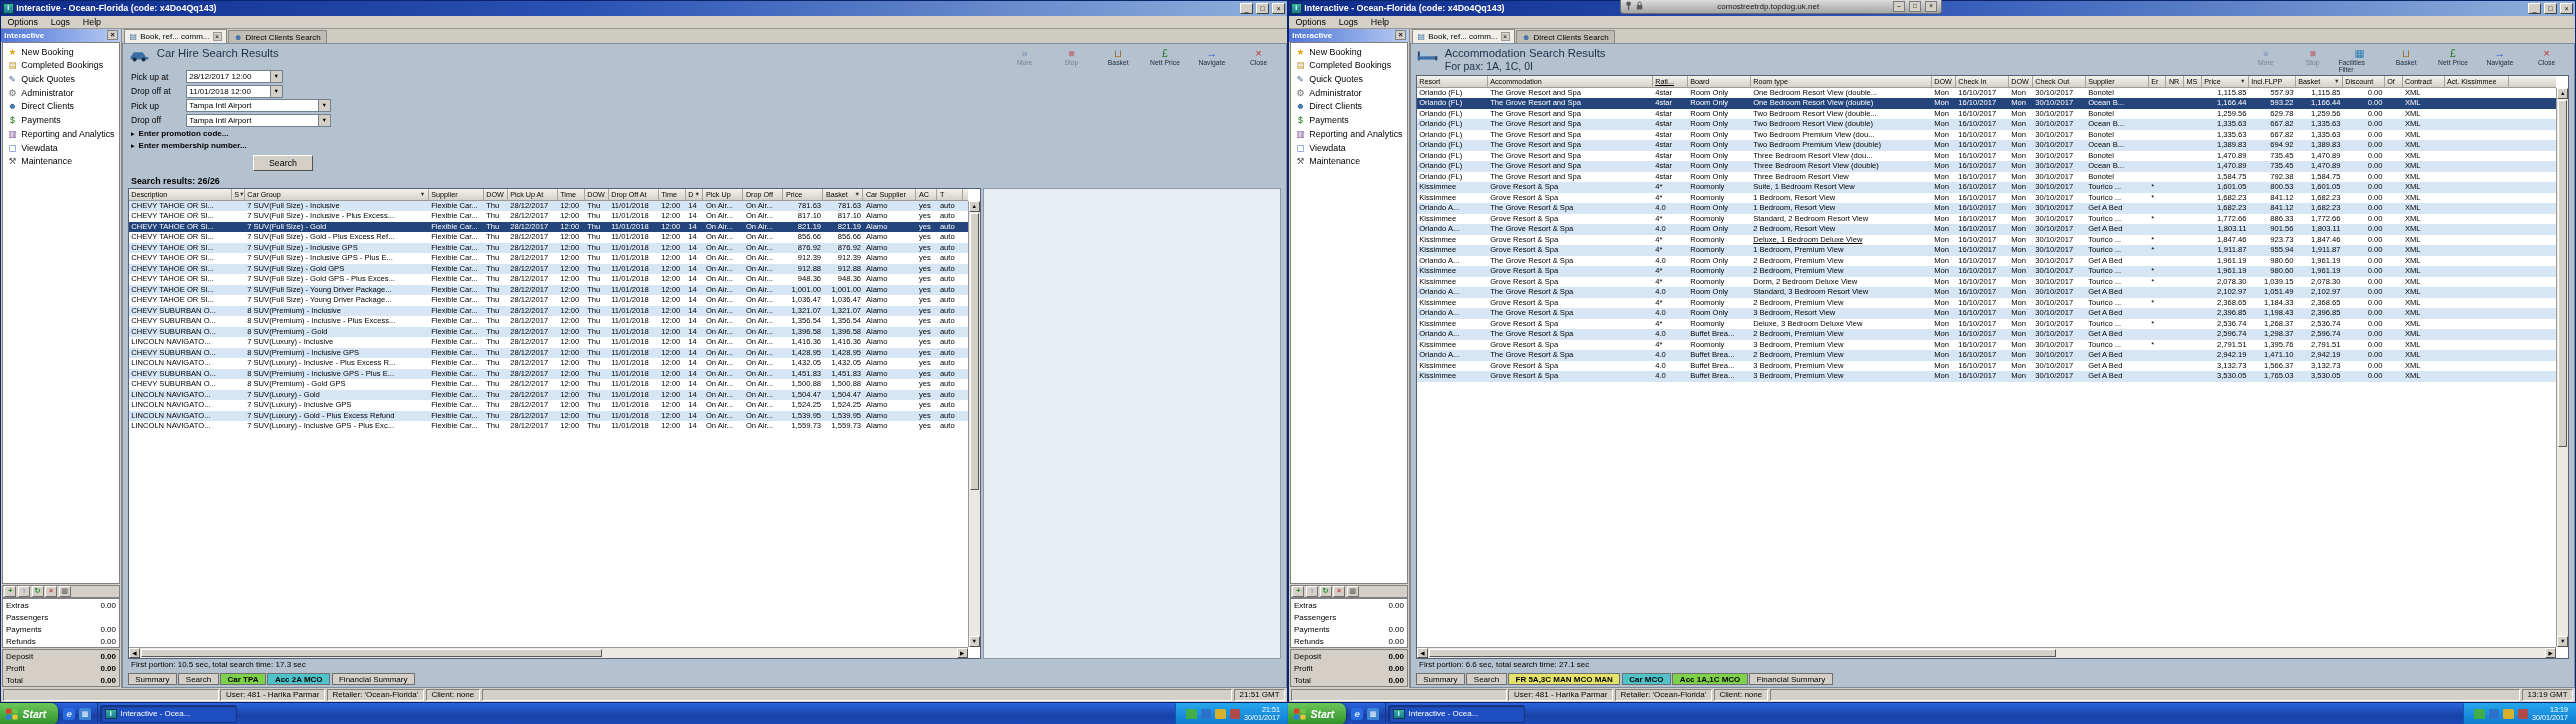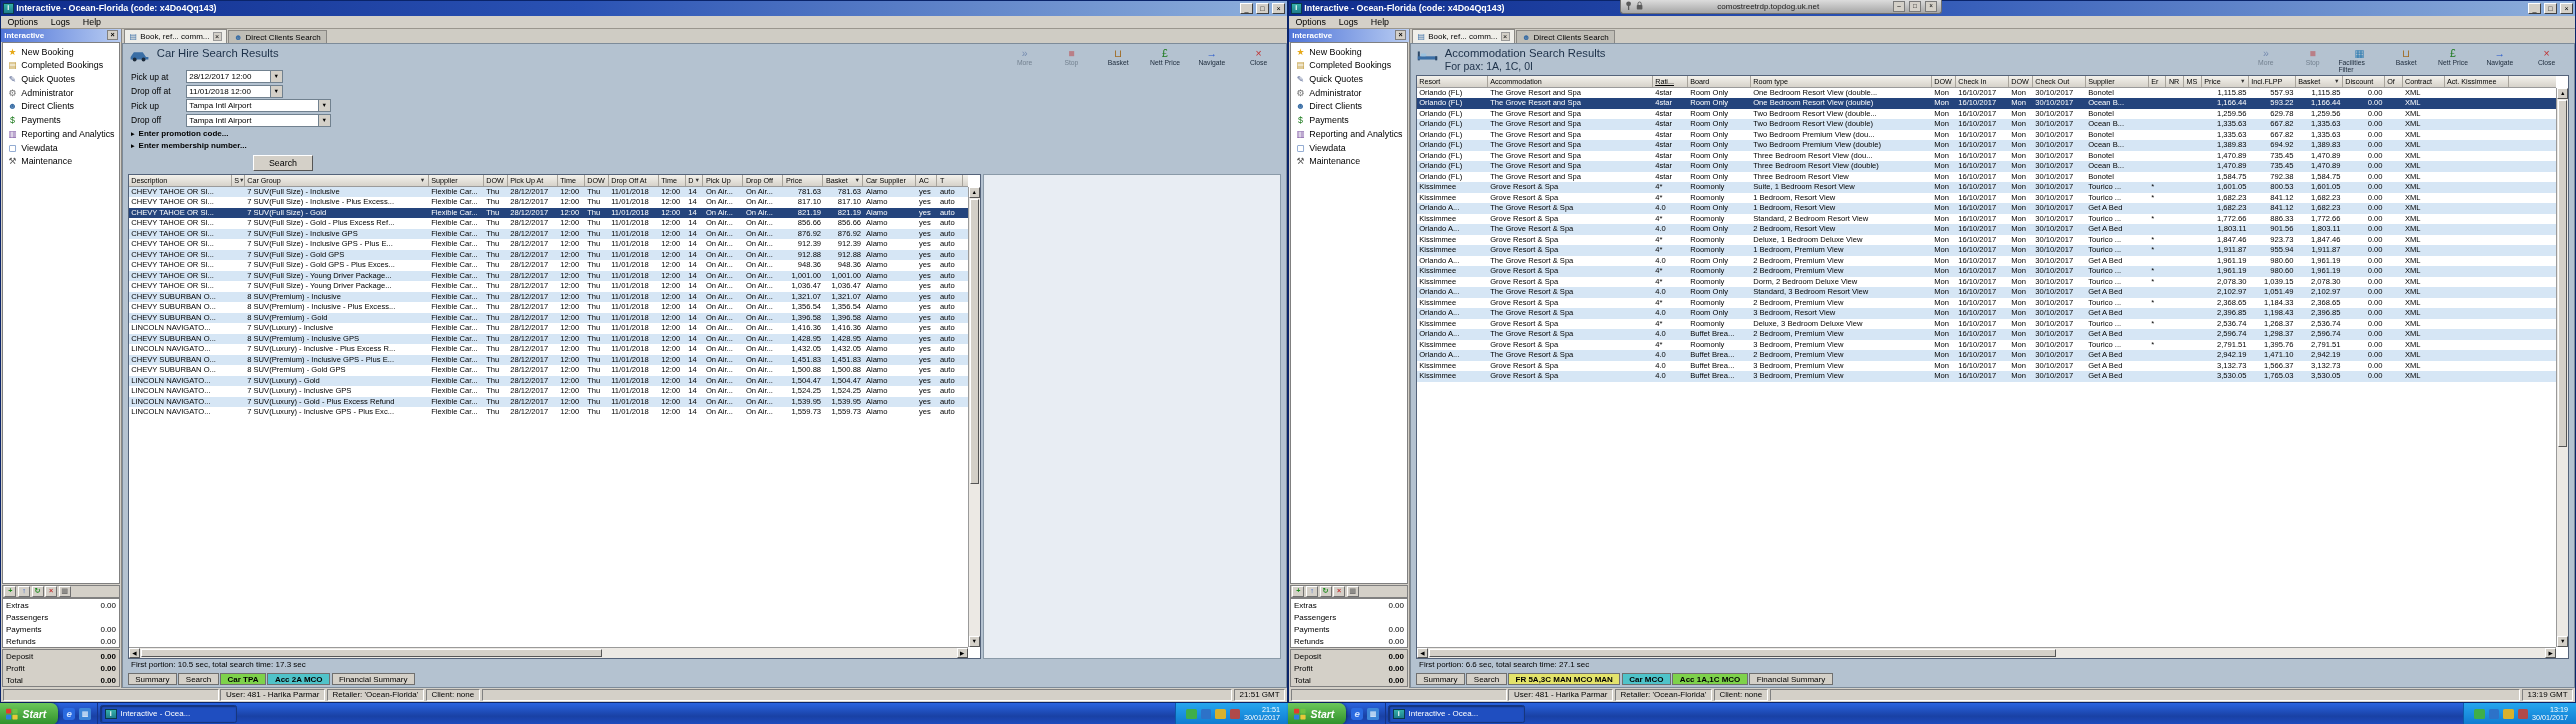--- a/index.html
+++ b/index.html
@@ -304,20 +304,21 @@
             <div class="expander">
               <span class="exp-arrow">▸</span>
               <span>Enter promotion code...</span>
             </div>
             <div class="expander">
               <span class="exp-arrow">▸</span>
               <span>Enter membership number...</span>
             </div>
             <button class="search-btn">Search</button>
           </div>
+          <div class="results-label">Search results: 26/26</div>
           <div class="grid-zone">
             <div class="grid grid-fixed">
                 <div class="grid-header">
                   <div class="hcell" style="width: 103px; min-width: 103px;">
                     <span>Description</span>
                   </div>
                   <div class="hcell" style="width: 13px; min-width: 13px;">
                     <span>S</span>
                     <span class="harr">▼</span>
                   </div>
@@ -1115,21 +1116,21 @@
                     <div class="cell" style="width: 181px; min-width: 181px;">One Bedroom Resort View (double...</div>
                     <div class="cell" style="width: 24px; min-width: 24px;">Mon</div>
                     <div class="cell" style="width: 53px; min-width: 53px;">16/10/2017</div>
                     <div class="cell" style="width: 24px; min-width: 24px;">Mon</div>
                     <div class="cell" style="width: 53px; min-width: 53px;">30/10/2017</div>
                     <div class="cell" style="width: 63px; min-width: 63px;">Bonotel</div>
                     <div class="cell" style="width: 17.7px; min-width: 17.7px;"></div>
                     <div class="cell" style="width: 17.7px; min-width: 17.7px;"></div>
                     <div class="cell" style="width: 17.7px; min-width: 17.7px;"></div>
                     <div class="cell" style="width: 47px; min-width: 47px; text-align: right;">1,115.85</div>
-                    <div class="cell" style="width: 47px; min-width: 47px; text-align: right;">557.93</div>
+                    <div class="cell" style="width: 47px; min-width: 47px; text-align: right; font-style: italic;">557.93</div>
                     <div class="cell" style="width: 47px; min-width: 47px; text-align: right;">1,115.85</div>
                     <div class="cell" style="width: 42px; min-width: 42px; text-align: right;">0.00</div>
                     <div class="cell" style="width: 17.7px; min-width: 17.7px;"></div>
                     <div class="cell" style="width: 42px; min-width: 42px;">XML</div>
                     <div class="cell" style="width: 64px; min-width: 64px;"></div>
                   </div>
                   <div class="grid-row sel">
                     <div class="cell" style="width: 71px; min-width: 71px;">Orlando (FL)</div>
                     <div class="cell" style="width: 165px; min-width: 165px;">The Grove Resort and Spa</div>
                     <div class="cell" style="width: 35px; min-width: 35px;">4star</div>
@@ -1413,21 +1414,21 @@
                     <div class="cell" style="width: 42px; min-width: 42px; text-align: right;">0.00</div>
                     <div class="cell" style="width: 17.7px; min-width: 17.7px;"></div>
                     <div class="cell" style="width: 42px; min-width: 42px;">XML</div>
                     <div class="cell" style="width: 64px; min-width: 64px;"></div>
                   </div>
                   <div class="grid-row">
                     <div class="cell" style="width: 71px; min-width: 71px;">Kissimmee</div>
                     <div class="cell" style="width: 165px; min-width: 165px;">Grove Resort &amp; Spa</div>
                     <div class="cell" style="width: 35px; min-width: 35px;">4*</div>
                     <div class="cell" style="width: 63px; min-width: 63px;">Roomonly</div>
-                    <div class="cell" style="width: 181px; min-width: 181px;">Deluxe, 1 Bedroom Deluxe View</div>
+                    <div class="cell" style="width: 181px; min-width: 181px; text-decoration: underline;">Deluxe, 1 Bedroom Deluxe View</div>
                     <div class="cell" style="width: 24px; min-width: 24px;">Mon</div>
                     <div class="cell" style="width: 53px; min-width: 53px;">16/10/2017</div>
                     <div class="cell" style="width: 24px; min-width: 24px;">Mon</div>
                     <div class="cell" style="width: 53px; min-width: 53px;">30/10/2017</div>
                     <div class="cell" style="width: 63px; min-width: 63px;">Tourico ...</div>
                     <div class="cell" style="width: 17.7px; min-width: 17.7px;">*</div>
                     <div class="cell" style="width: 17.7px; min-width: 17.7px;"></div>
                     <div class="cell" style="width: 17.7px; min-width: 17.7px;"></div>
                     <div class="cell" style="width: 47px; min-width: 47px; text-align: right;">1,847.46</div>
                     <div class="cell" style="width: 47px; min-width: 47px; text-align: right;">923.73</div>

